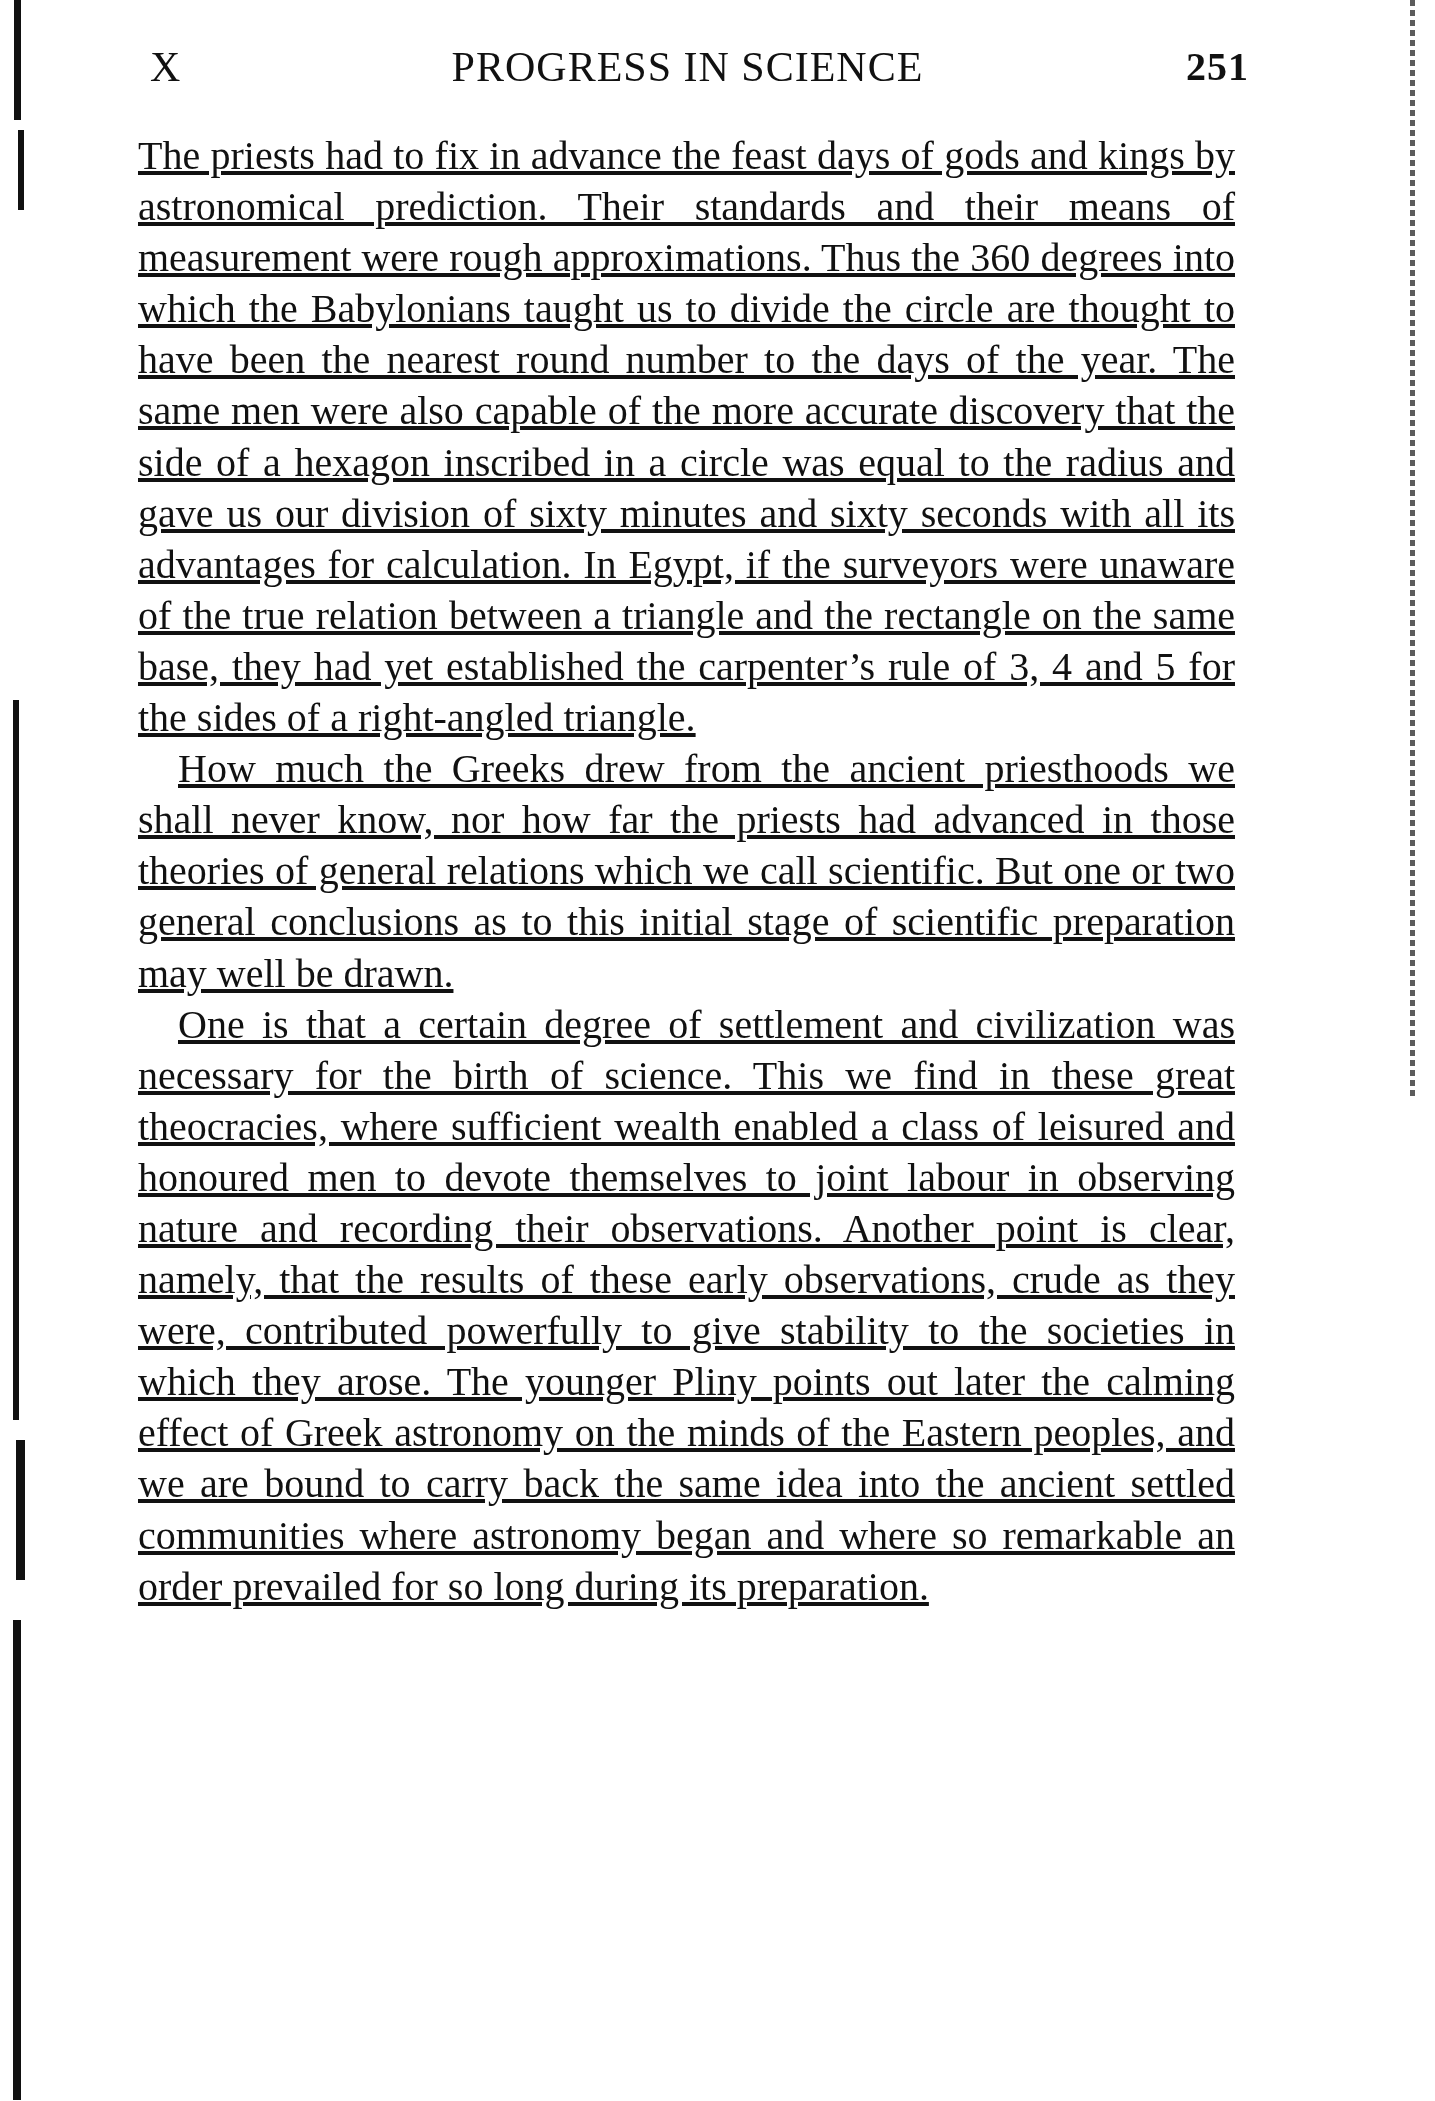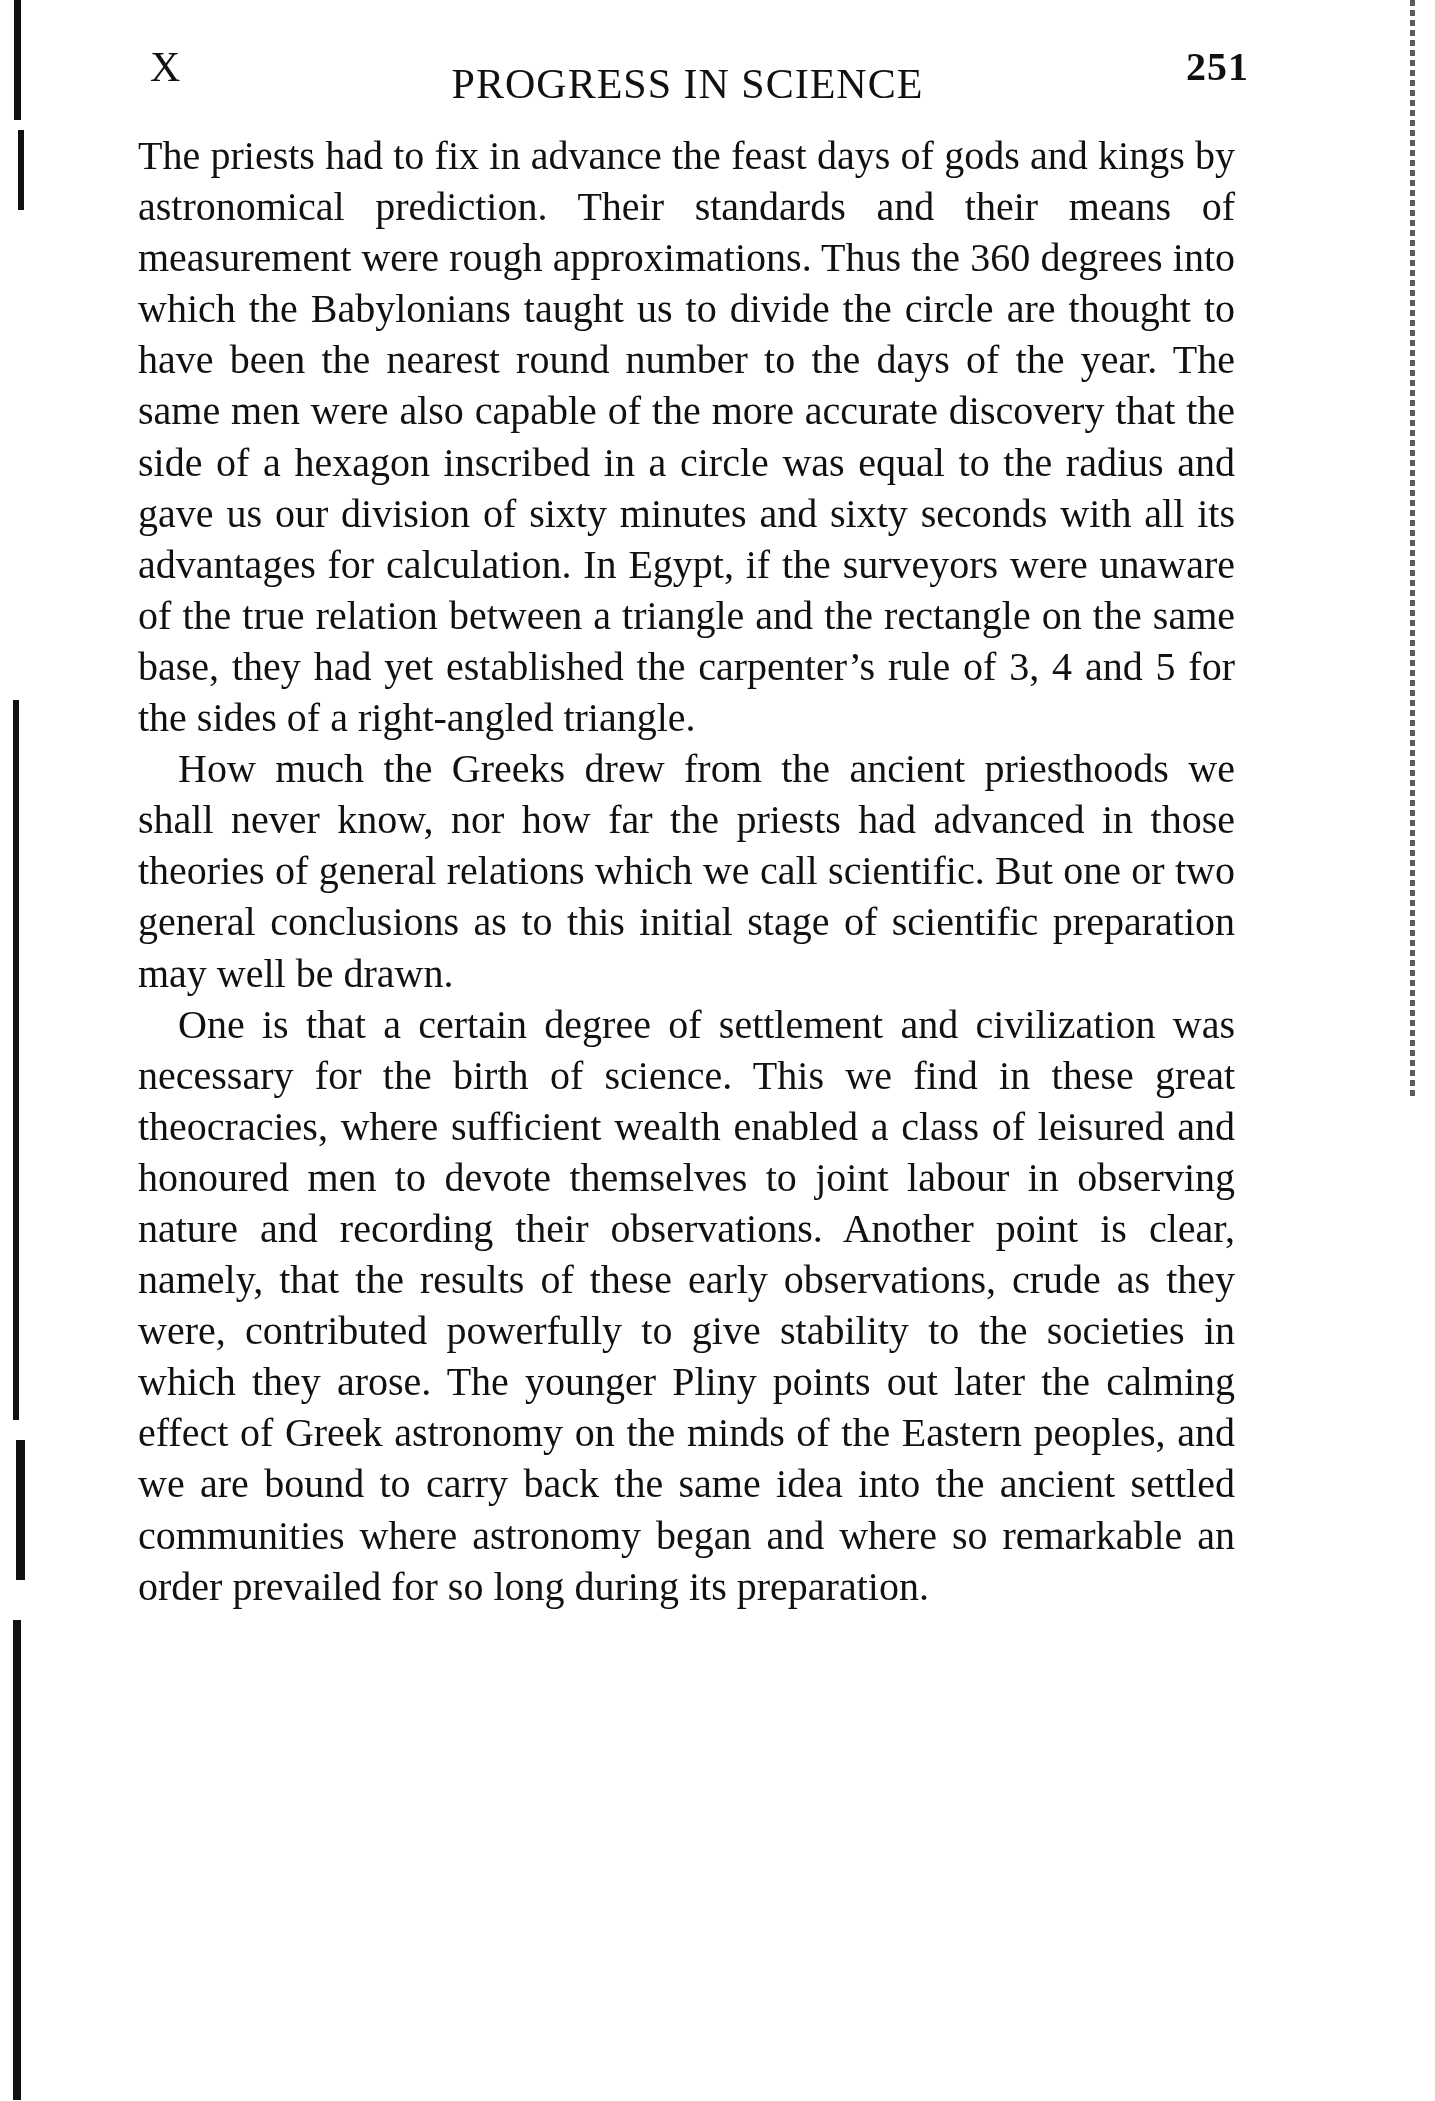--- a/index.html
+++ b/index.html
@@ -1,23 +1,23 @@
 <!DOCTYPE html>
 <html><head>
 <meta charset="utf-8">
 <style>
   html, body { margin:0; padding:0; background:#fff; }
   body { width:1435px; height:2101px; position:relative; overflow:hidden; }
   .page { position:absolute; left:0; top:0; width:1435px; height:2101px; background:#fff; color:#111; font-family:"Liberation Serif","DejaVu Serif",serif; }
   .hdr { position:absolute; top:42px; left:140px; width:1095px; height:50px; font-size:42px; line-height:50px; }
   .hdr .ch { position:absolute; left:10px; }
-  .hdr .title { position:absolute; left:0; right:0; text-align:center; letter-spacing:1px;margin-top:17px; }
+  .hdr .title { position:absolute; left:0; right:0; text-align:center; letter-spacing:1px; }
   .hdr .pn { position:absolute; right:-14px; font-size:40px; font-weight:bold; letter-spacing:1px;text-align:center;}
   .body { position:absolute; top:130px; left:138px; width:1097px; font-size:40px; line-height:51.1px; text-align:justify; }
-  .body p { margin:0; text-indent:0; }
+  .body p { margin:0; text-indent:0;text-decoration:underline; }
   .body p.ind { text-indent:40px; }
   .border-left { position:absolute; left:10px; top:0; width:8px; height:2101px; }
   .border-left .seg { position:absolute; background:#111; }
   .border-right { position:absolute; right:20px; top:0; width:5px; height:1100px; background:repeating-linear-gradient(#333 0 6px, transparent 6px 10px); opacity:.8;}
 </style>
 </head>
 <body>
 
 <div class="page">
   <div class="border-left">

